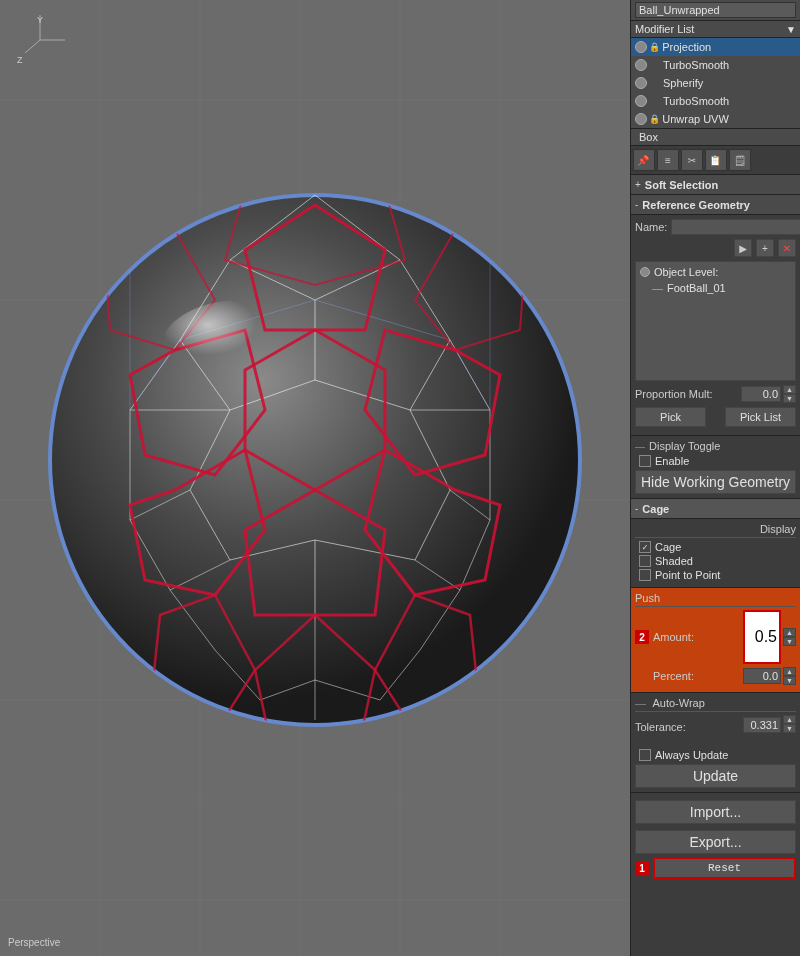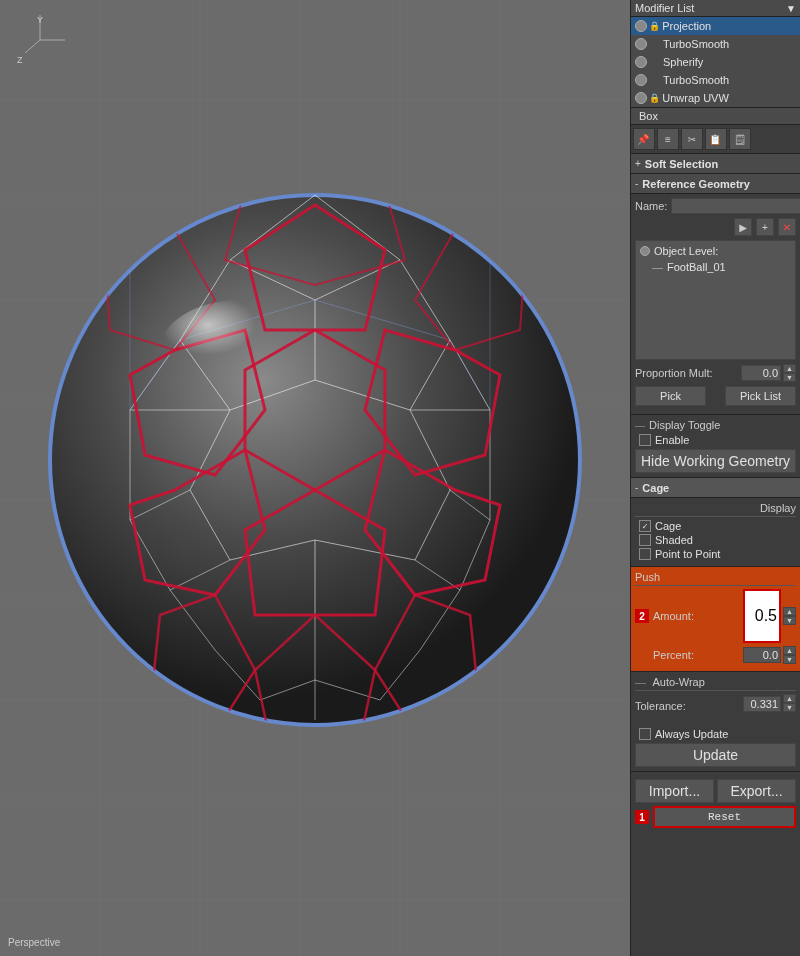--- a/index.html
+++ b/index.html
@@ -480,20 +480,21 @@
     }
 
     
     .bottom-buttons {
       padding: 4px;
       background: #3c3c3c;
     }
 
     .import-export-row {
       display: flex;
+      flex-direction: column;
       gap: 3px;
       margin-bottom: 3px;
       justify-content: center;
     }
 
     .reset-row {
       display: flex;
       align-items: center;
       gap: 2px;
     }
@@ -651,20 +652,23 @@
 
       <ellipse cx="210" cy="290" rx="80" ry="50" fill="url(#specGrad)"></ellipse>
     </svg>
   </div>
 
   <div style="position:absolute;bottom:8px;left:8px;color:#ccc;font-size:10px;">Perspective</div>
 </div>
 
 <div class="right-panel">
 
+  <div class="name-bar">
+    <input class="name-input" type="text" value="Ball_Unwrapped" style="">
+  </div>
 
   <div class="modifier-list-header">
     <span class="modifier-list-label">Modifier List</span>
     <span class="dropdown-arrow">▼</span>
   </div>
 
   <div class="modifier-stack">
 
     <div class="modifier-item selected">
       <div class="eye-icon"></div>

